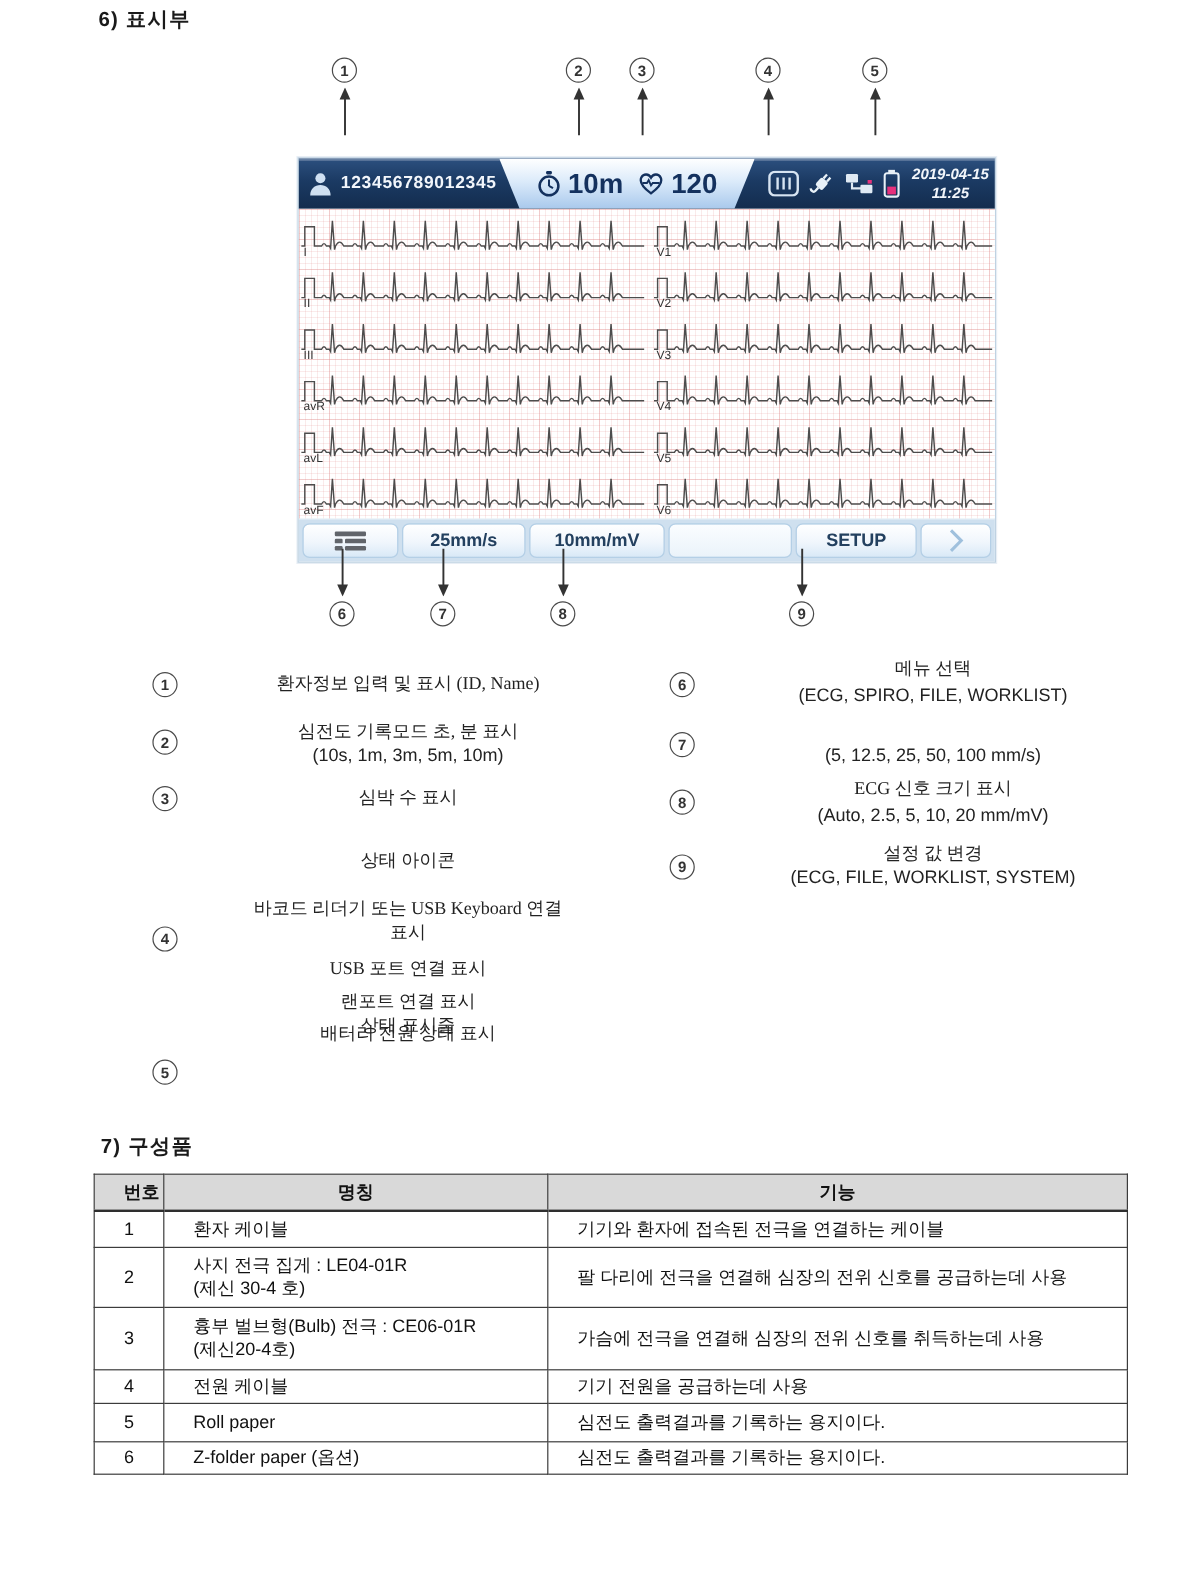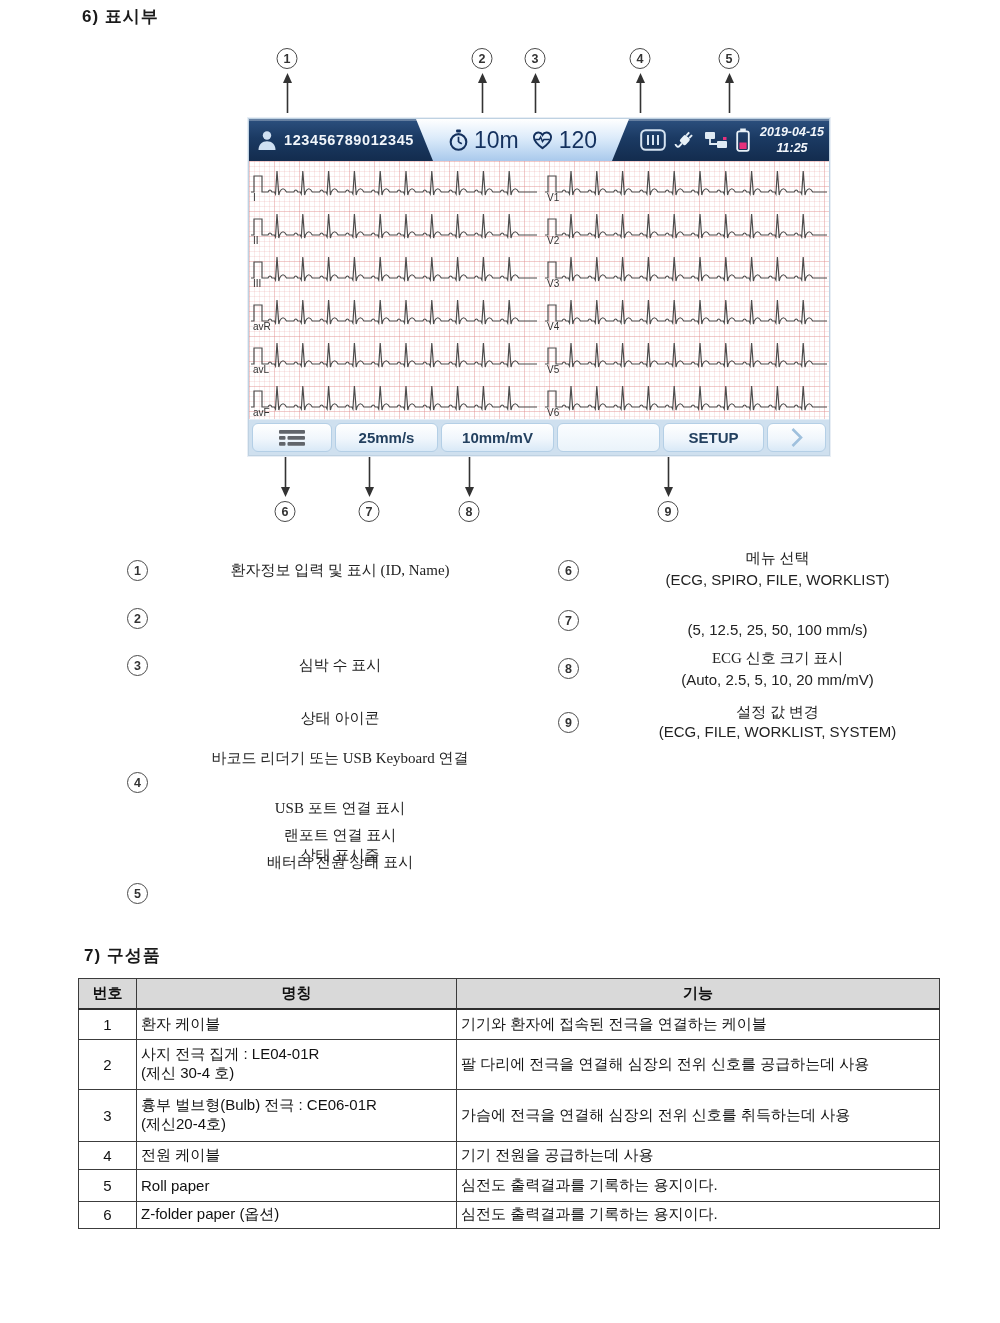--- a/index.html
+++ b/index.html
@@ -10,31 +10,31 @@
   .h6,.h7{position:absolute;font-size:17px;font-weight:600;color:#1a1a1a;letter-spacing:1px;}
 
   
   .callout{position:absolute;display:flex;flex-direction:column;align-items:center;gap:4px;transform:translateX(-50%);}
   .cnum{display:flex;align-items:center;justify-content:center;width:21px;height:21px;border:1.4px solid #4a4a4a;
         border-radius:50%;font-size:12.5px;color:#333;background:#fff;box-sizing:border-box;font-weight:600;}
   .cnum.abs{position:absolute;}
   .arrow{display:block;}
 
   
-  .screen{position:absolute;left:248px;top:118px;width:580px;border:1px solid #bfd2e2;box-sizing:content-box;
+  .screen{position:absolute;left:248px;top:131px;width:580px;border:1px solid #bfd2e2;box-sizing:content-box;
           box-shadow:0 0 0 1px #e8eef5;}
   .statusbar{position:relative;height:42px;background:linear-gradient(180deg,#2c507f 0%,#1b3a63 45%,#132c4e 100%);
              display:flex;align-items:center;box-shadow:inset 0 2px 0 rgba(255,255,255,.28);}
   .sb-left{display:flex;align-items:center;gap:7px;padding-left:8px;}
   .sb-id{color:#f2f6fb;font-size:14.5px;font-weight:700;letter-spacing:.6px;}
   .pill{position:absolute;left:167px;top:0;width:213px;height:42px;
         background:linear-gradient(180deg,#ffffff 0%,#dcebfa 45%,#a9c9ec 100%);
         clip-path:polygon(0 0,100% 0,calc(100% - 17px) 100%,17px 100%);
         display:flex;align-items:center;justify-content:center;gap:5px;
-        color:#14315e;font-size:23px;font-weight:400;}
+        color:#14315e;font-size:23px;font-weight:700;}
   .sb-right{position:absolute;right:5px;top:0;height:100%;display:flex;align-items:center;gap:7px;}
   .sb-dt{color:#f2f6fb;font-size:12.5px;font-weight:700;text-align:center;line-height:1.3;margin-left:3px;font-style:italic;}
 
   
   .ecgarea{position:relative;height:258px;background-color:#ffffff;
     background-image:
       repeating-linear-gradient(to right, rgba(226,142,142,.18) 0, rgba(226,142,142,.18) 1px, transparent 1px, transparent 5px),
       repeating-linear-gradient(to bottom, rgba(226,142,142,.18) 0, rgba(226,142,142,.18) 1px, transparent 1px, transparent 5px),
       repeating-linear-gradient(to right, rgba(214,110,110,.26) 0, rgba(214,110,110,.26) 1px, transparent 1px, transparent 25px),
       repeating-linear-gradient(to bottom, rgba(214,110,110,.26) 0, rgba(214,110,110,.26) 1px, transparent 1px, transparent 25px);}
@@ -51,21 +51,21 @@
   .bbtn.blank{background:linear-gradient(180deg,#fbfdff 0%,#eaf3fa 100%);}
 
   
   .leg{position:absolute;left:180px;width:320px;text-align:center;font-size:15px;color:#222;height:20px;line-height:20px;white-space:nowrap;}
   .leg-r{position:absolute;left:605px;width:345px;text-align:center;font-size:15px;color:#222;height:20px;line-height:20px;white-space:nowrap;}
   .serif{font-family:"Liberation Serif", serif;}
 
   
   table.comp{position:absolute;left:78px;top:978px;width:862px;border-collapse:collapse;table-layout:fixed;
              font-size:15px;color:#111;}
-  table.comp td{border:1px solid #3c3c3c;padding:2px 4px;vertical-align:middle;word-break:keep-all;}
+  table.comp td{border:1px solid #3c3c3c;padding:2px 24px;vertical-align:middle;word-break:keep-all;}
   table.comp tr.thead td{background:#d9d9d9;font-weight:700;text-align:center;border-bottom:2px solid #2e2e2e;height:25px;}
   table.comp td.c{text-align:center;}
   tr.h30{height:30px;} tr.h50{height:50px;} tr.h52{height:52px;} tr.h28{height:28px;} tr.h32{height:32px;} tr.h27{height:27px;}
 </style>
 </head>
 <body>
 
 <div class="page">
 
   <div class="h6" style="left:82px;top:5px">6) 표시부</div>
@@ -259,23 +259,26 @@
     <span class="cnum">9</span>
   </div>
 
   <span class="cnum abs" style="left:127px;top:560px">1</span>
   <span class="cnum abs" style="left:127px;top:608px">2</span>
   <span class="cnum abs" style="left:127px;top:655px">3</span>
   <span class="cnum abs" style="left:127px;top:772px">4</span>
   <span class="cnum abs" style="left:127px;top:883px">5</span>
 
   <div class="leg serif" style="top:560px">환자정보 입력 및 표시 (ID, Name)</div>
+  <div class="leg serif" style="top:600px">심전도 기록모드 초, 분 표시</div>
+  <div class="leg" style="top:620px">(10s, 1m, 3m, 5m, 10m)</div>
   <div class="leg serif" style="top:655px">심박 수 표시</div>
   <div class="leg serif" style="top:708px">상태 아이콘</div>
   <div class="leg serif" style="top:748px">바코드 리더기 또는 USB Keyboard 연결</div>
+  <div class="leg serif" style="top:768px">표시</div>
   <div class="leg serif" style="top:798px">USB 포트 연결 표시</div>
   <div class="leg serif" style="top:825px">랜포트 연결 표시</div>
   <div class="leg serif" style="top:852px">배터리 전원 상태 표시</div>
   <div class="leg serif" style="top:845px">상태 표시줄</div>
 
   <span class="cnum abs" style="left:558px;top:560px">6</span>
   <span class="cnum abs" style="left:558px;top:610px">7</span>
   <span class="cnum abs" style="left:558px;top:658px">8</span>
   <span class="cnum abs" style="left:558px;top:712px">9</span>
 

